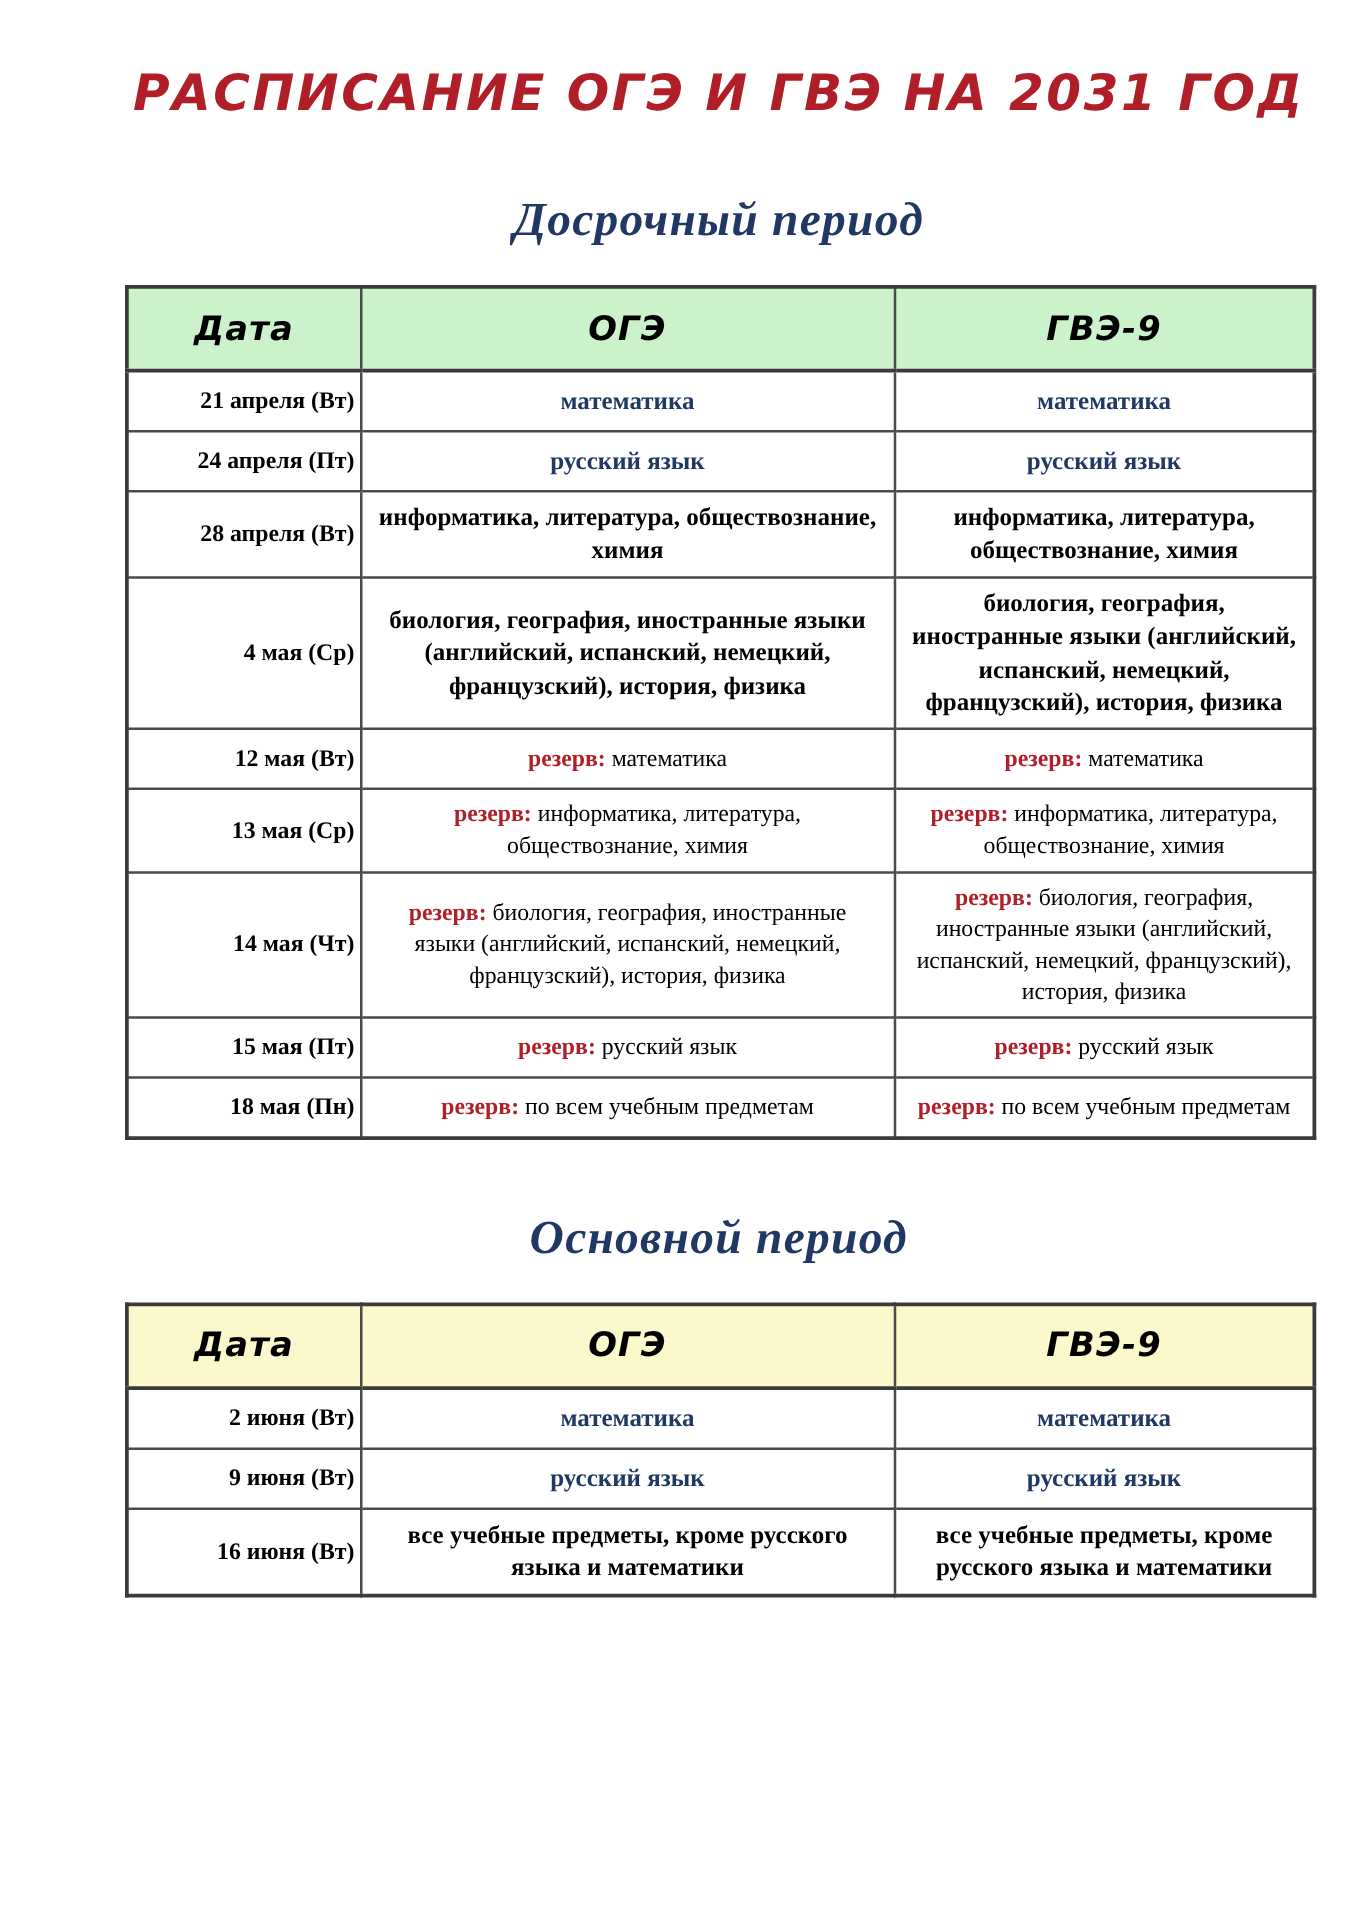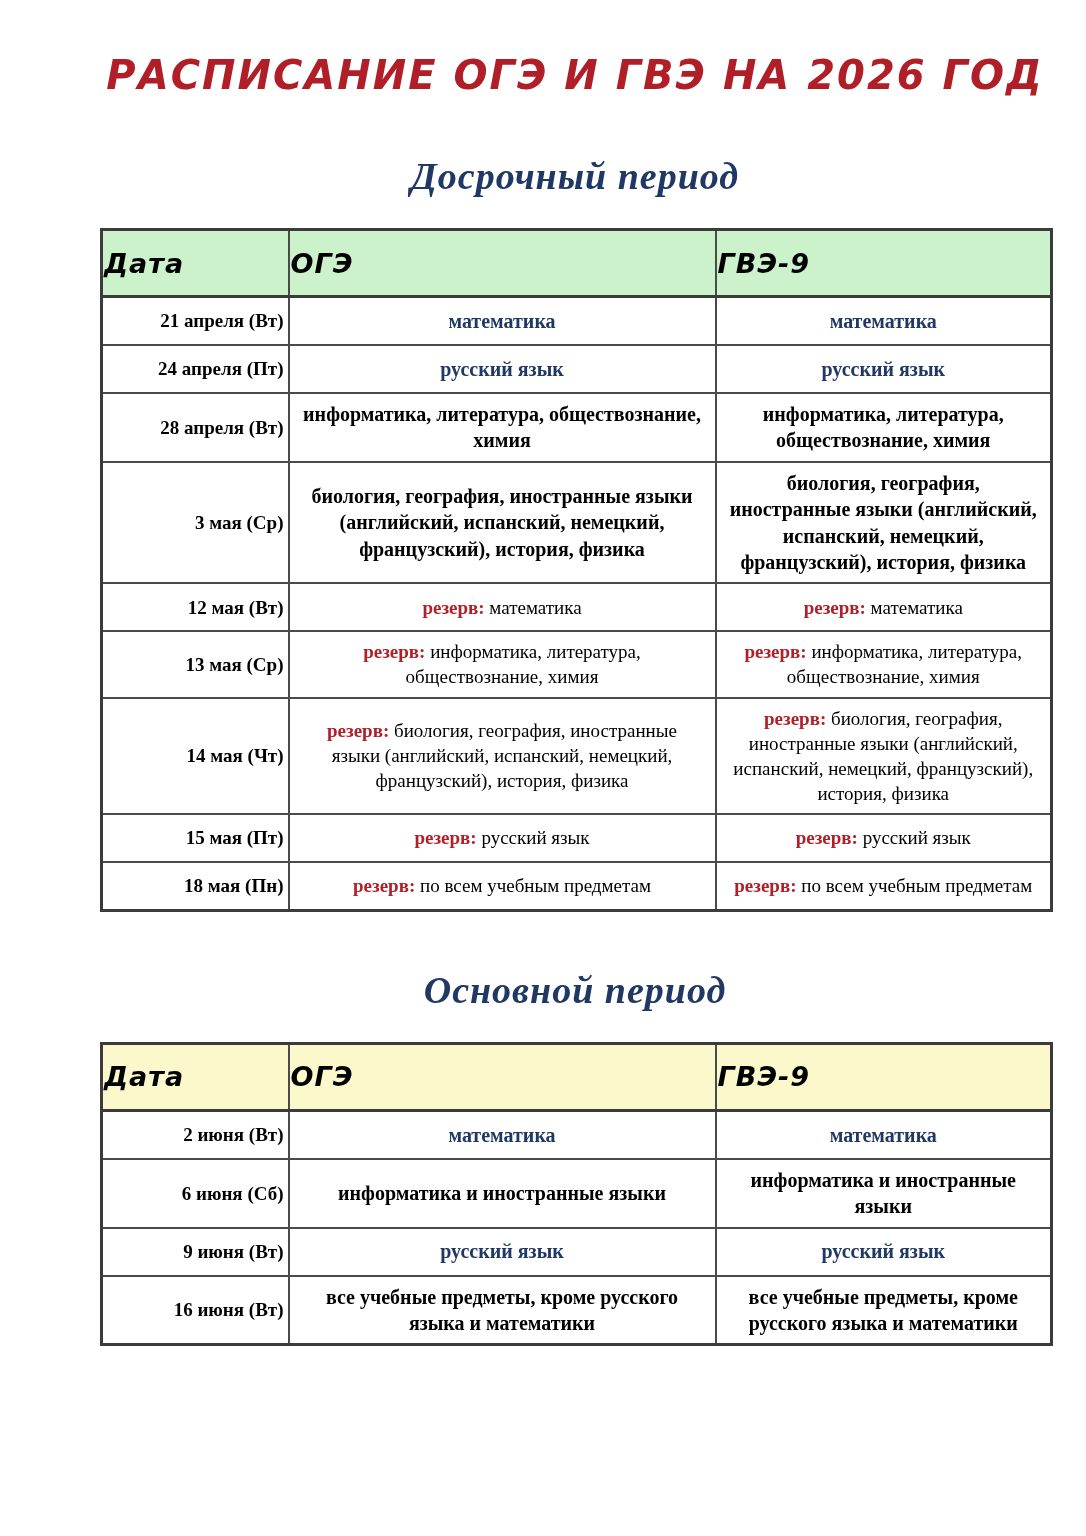--- a/index.html
+++ b/index.html
@@ -52,21 +52,21 @@
     background: var(--header-bg, #ccf2cc);
     border: 2px solid var(--border-color, #4a4a4a);
     border-bottom: 3px solid var(--border-dark, #3b3b3b);
     height: 62px;
     font-family: "DejaVu Sans", sans-serif;
     font-style: italic;
     font-weight: bold;
     font-size: 27px;
     letter-spacing: 1px;
     color: #000000;
-    text-align: left;
+    text-align: center;
     vertical-align: middle;
   }
   table.schedule td {
     border: 2px solid var(--border-color, #4a4a4a);
     vertical-align: middle;
     line-height: 1.32;
   }
   td.date-cell {
     text-align: right;
     font-weight: bold;
@@ -92,21 +92,21 @@
     font-weight: bold;
     color: var(--reserve-red, #b02028);
   }
   tr.single td { height: 32px; }
 </style>
 </head>
 <body>
 
 <div class="content">
 
-  <h1 class="page-title">РАСПИСАНИЕ ОГЭ И ГВЭ НА 2026 ГОД</h1>
+  <h1 class="page-title">РАСПИСАНИЕ ОГЭ И ГВЭ НА 2031 ГОД</h1>
 
   <section>
     <h2 class="section-heading">Досрочный период</h2>
     <table class="schedule" style="--header-bg: #ccf2cc;">
       <colgroup>
         <col class="c-date">
           <col class="c-oge">
           <col class="c-gve">
       </colgroup>
       <thead>
@@ -126,21 +126,21 @@
             <td class="date-cell">24 апреля (Пт)</td>
             <td class="subject-cell blue">русский язык</td>
             <td class="subject-cell blue">русский язык</td>
           </tr>
           <tr>
             <td class="date-cell">28 апреля (Вт)</td>
             <td class="subject-cell black">информатика, литература, обществознание, химия</td>
             <td class="subject-cell black">информатика, литература, обществознание, химия</td>
           </tr>
           <tr>
-            <td class="date-cell">3 мая (Ср)</td>
+            <td class="date-cell">4 мая (Ср)</td>
             <td class="subject-cell black">биология, география, иностранные языки (английский, испанский, немецкий, французский), история, физика</td>
             <td class="subject-cell black">биология, география, иностранные языки (английский, испанский, немецкий, французский), история, физика</td>
           </tr>
           <tr class="single">
             <td class="date-cell">12 мая (Вт)</td>
             <td class="subject-cell reserve"><span class="reserve-label">резерв:</span><span> математика</span></td>
             <td class="subject-cell reserve"><span class="reserve-label">резерв:</span><span> математика</span></td>
           </tr>
           <tr>
             <td class="date-cell">13 мая (Ср)</td>
@@ -180,25 +180,20 @@
             <th>ОГЭ</th>
             <th>ГВЭ-9</th>
           </tr>
         </thead>
       <tbody>
           <tr class="single">
             <td class="date-cell">2 июня (Вт)</td>
             <td class="subject-cell blue">математика</td>
             <td class="subject-cell blue">математика</td>
           </tr>
-          <tr>
-            <td class="date-cell">6 июня (Сб)</td>
-            <td class="subject-cell black">информатика и иностранные языки</td>
-            <td class="subject-cell black">информатика и иностранные языки</td>
-          </tr>
           <tr class="single">
             <td class="date-cell">9 июня (Вт)</td>
             <td class="subject-cell blue">русский язык</td>
             <td class="subject-cell blue">русский язык</td>
           </tr>
           <tr>
             <td class="date-cell">16 июня (Вт)</td>
             <td class="subject-cell black">все учебные предметы, кроме русского языка и математики</td>
             <td class="subject-cell black">все учебные предметы, кроме русского языка и математики</td>
           </tr>

